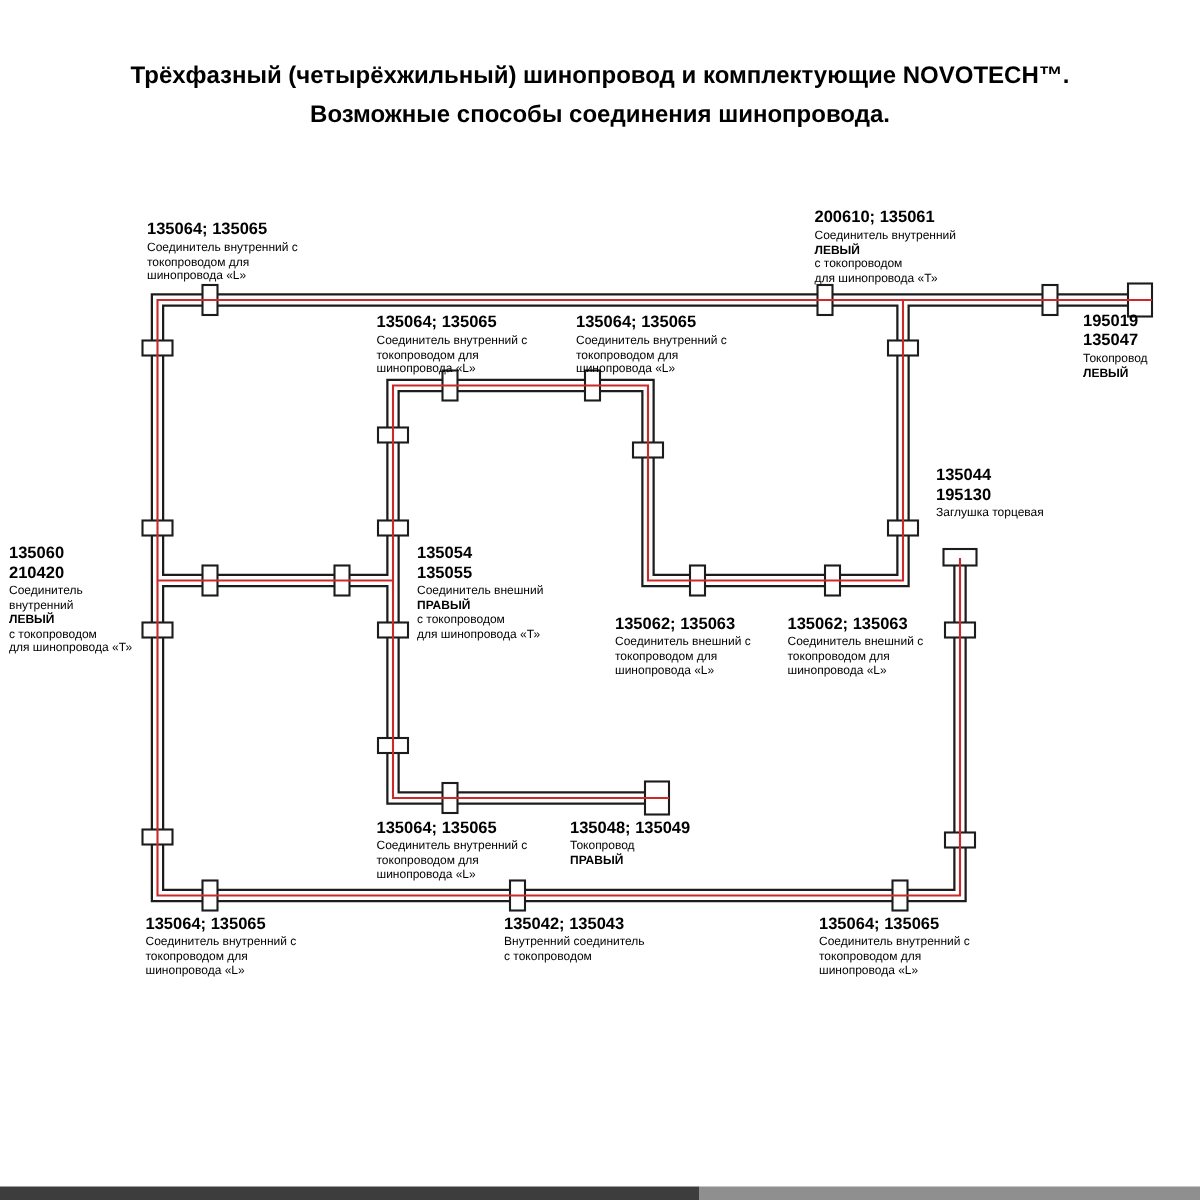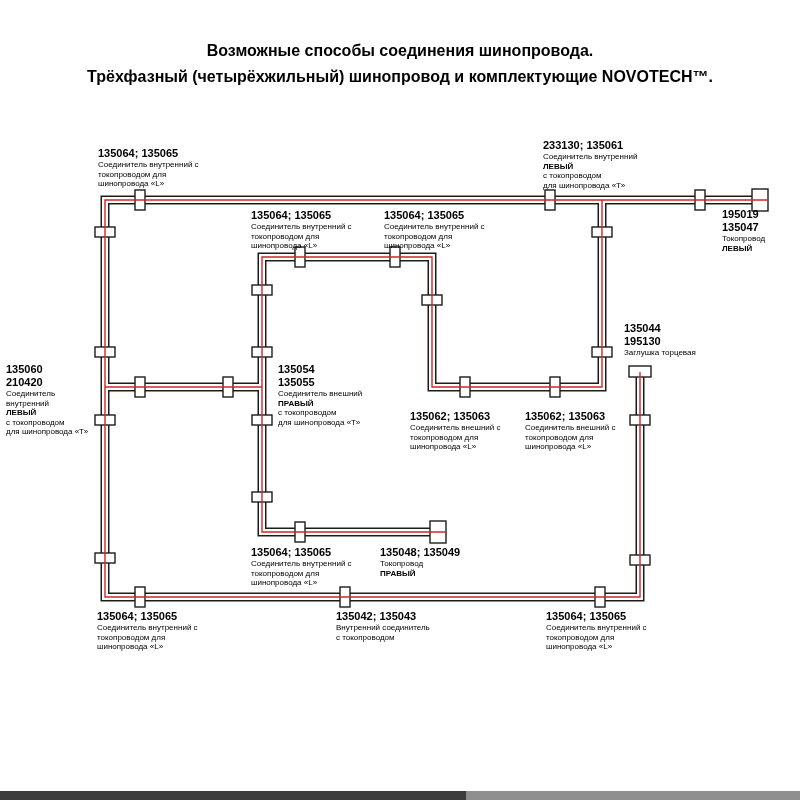--- a/index.html
+++ b/index.html
@@ -15,22 +15,22 @@
   .alignr{text-align:left}
   #footer-left{position:absolute;left:0;top:791px;width:466px;height:9px;background:#3d3d3d}
   #footer-right{position:absolute;left:466px;top:791px;width:334px;height:9px;background:#8f8f8f}
 </style>
 </head>
 <body>
 
 <div id="page">
 
   <div id="title">
+    <div>Трёхфазный (четырёхжильный) шинопровод и комплектующие NOVOTECH™.</div>
     <div>Возможные способы соединения шинопровода.</div>
-    <div>Трёхфазный (четырёхжильный) шинопровод и комплектующие NOVOTECH™.</div>
   </div>
 
   <svg class="diagram" width="800" height="800" viewBox="0 0 800 800">
 
     <g fill="none" stroke-width="9" stroke-linejoin="miter" stroke-linecap="butt" stroke="#1c1c1c">
       <path d="M 768 200 L 105 200 L 105 597 L 640 597 L 640 372"></path>
       <path d="M 602 200 L 602 387 L 432 387 L 432 257 L 262 257 L 262 532 L 446 532"></path>
       <path d="M 105 387 L 262 387"></path>
     </g>
 
@@ -97,35 +97,35 @@
   </div>
 
   <div class="lbl" style="left:384px;top:209px;width:115px">
     <div class="pn">135064; 135065</div>
     <div>Соединитель внутренний с</div>
     <div>токопроводом для</div>
     <div>шинопровода «L»</div>
   </div>
 
   <div class="lbl" style="left:543px;top:139px;width:120px">
-    <div class="pn">233130; 135061</div>
+    <div class="pn">200610; 135061</div>
     <div>Соединитель внутренний</div>
     <div class="b">ЛЕВЫЙ</div>
     <div>с токопроводом</div>
     <div>для шинопровода «Т»</div>
   </div>
 
   <div class="lbl" style="left:722px;top:208px;width:75px">
     <div class="pn">195019</div>
     <div class="pn">135047</div>
     <div>Токопровод</div>
     <div class="b">ЛЕВЫЙ</div>
   </div>
 
-  <div class="lbl" style="left:624px;top:322px;width:95px">
+  <div class="lbl" style="left:624px;top:311px;width:95px">
     <div class="pn">135044</div>
     <div class="pn">195130</div>
     <div>Заглушка торцевая</div>
   </div>
 
   <div class="lbl alignr" style="left:6px;top:363px;width:94px">
     <div class="pn">135060</div>
     <div class="pn">210420</div>
     <div>Соединитель внутренний</div>
     <div class="b">ЛЕВЫЙ</div>

